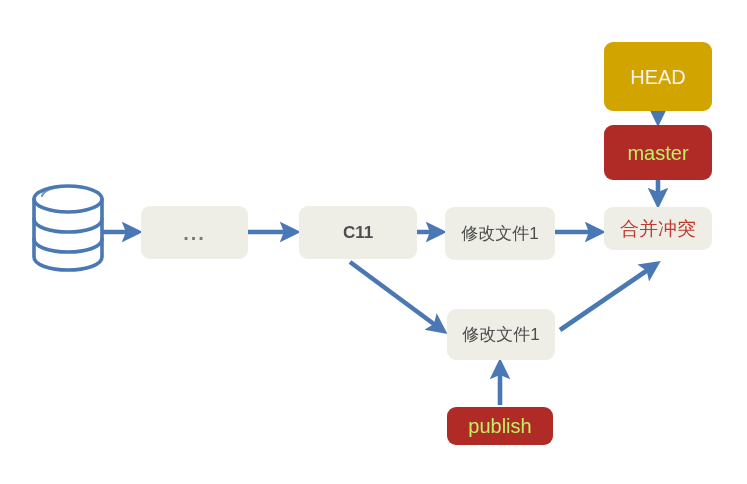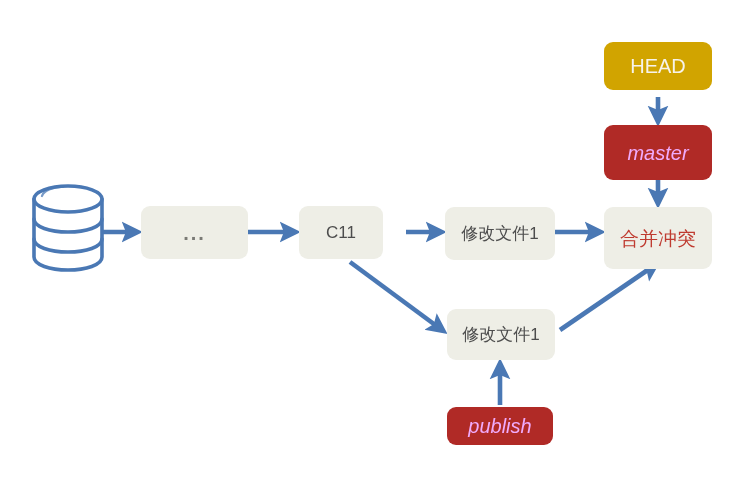--- a/index.html
+++ b/index.html
@@ -54,23 +54,22 @@
   }
 
   .node.gold {
     background: #d1a400;
     color: #f7f3ea;
     font-size: 20px;
   }
 
   .node.red {
     background: #b02a26;
-    color: #f0abfc;
+    color: #bef264;
     font-size: 20px;
-    font-style: italic;
   }
 
   
   #wires {
     position: absolute;
     left: 0; top: 0;
     width: 747px;
     height: 484px;
     pointer-events: none;
   }
@@ -114,33 +113,33 @@
       <path d="M4,37 C4,45 20,50 38,50 C56,50 72,45 72,37" fill="none"></path>
       <path d="M4,57 C4,65 20,70 38,70 C56,70 72,65 72,57" fill="none"></path>
       <path d="M12,14 C14,8 24,5 33,4.5" fill="none" stroke-width="2.3" opacity="0.75"></path>
     </g>
   </svg>
 
   <div class="node beige dots" style="left:141px; top:206px; width:107px; height:53px;">
     <span>...</span>
   </div>
 
-  <div class="node beige" style="left:299px; top:206px; width:84px; height:53px;">
+  <div class="node beige" style="left:299px; top:206px; width:118px; height:53px;font-weight:bold;">
     <span>C11</span>
   </div>
 
   <div class="node beige" style="left:445px; top:207px; width:110px; height:53px;">
     <span>修改文件1</span>
   </div>
 
-  <div class="node beige conflict" style="left:604px; top:207px; width:108px; height:62px;">
+  <div class="node beige conflict" style="left:604px; top:207px; width:108px; height:43px;">
     <span>合并冲突</span>
   </div>
 
-  <div class="node gold" style="left:604px; top:42px; width:108px; height:48px;">
+  <div class="node gold" style="left:604px; top:42px; width:108px; height:69px;">
     <span>HEAD</span>
   </div>
 
   <div class="node red" style="left:604px; top:125px; width:108px; height:55px;">
     <span>master</span>
   </div>
 
   <div class="node beige" style="left:447px; top:309px; width:108px; height:51px;">
     <span>修改文件1</span>
   </div>

